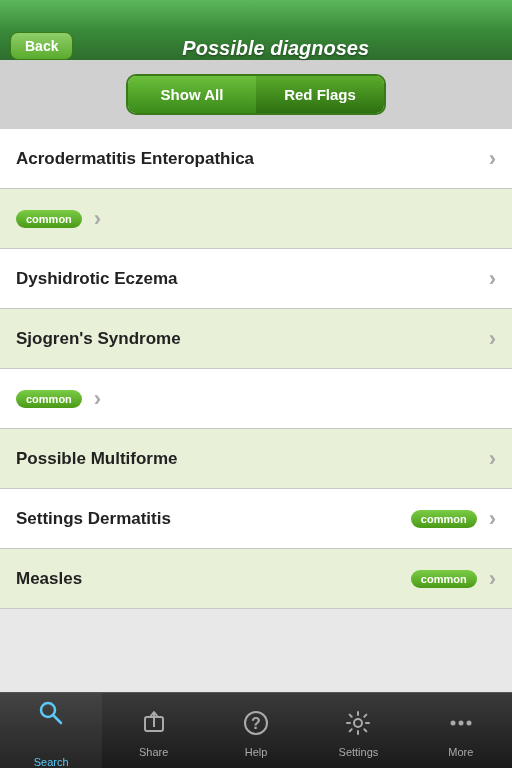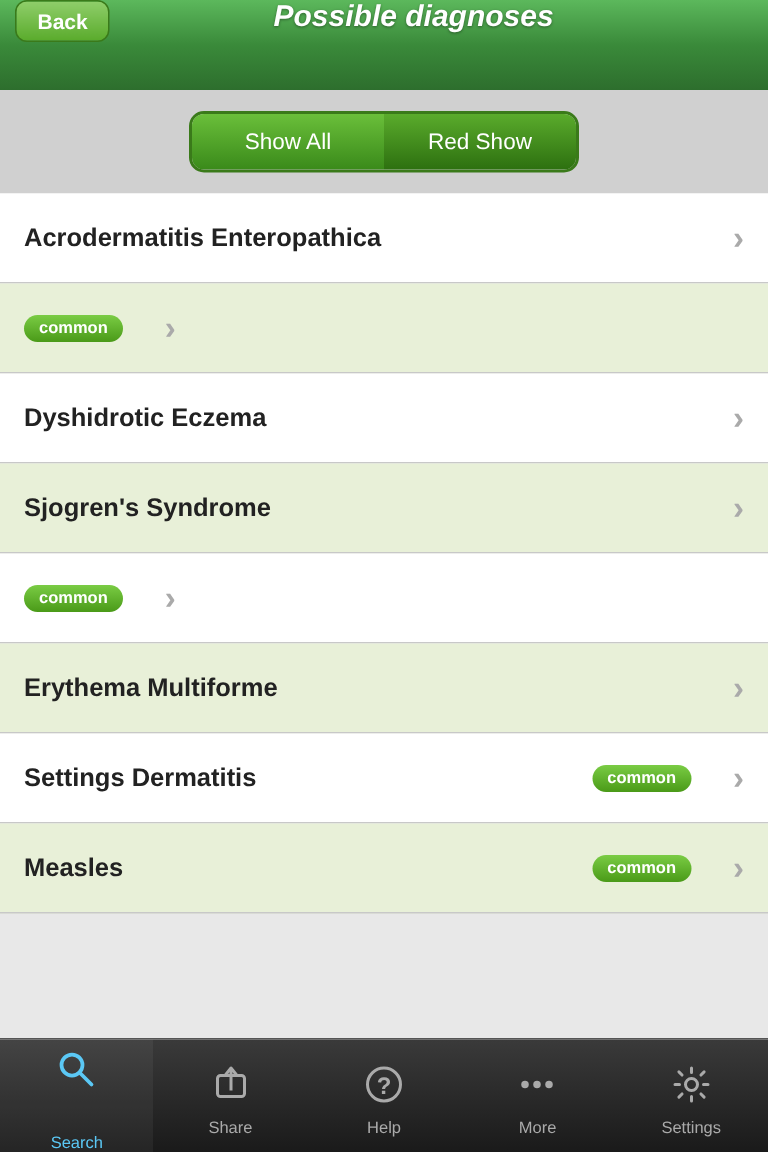--- a/index.html
+++ b/index.html
@@ -11,21 +11,21 @@
       overflow: hidden;
       position: relative;
     }
 
     
     #header {
       width: 100%;
       height: 60px;
       background: linear-gradient(to bottom, #5cb85c 0%, #3a8a3a 50%, #2d6e2d 100%);
       display: flex;
-      align-items: flex-start;
+      align-items: flex-end;
       padding: 0 10px;
       position: relative;
       gap: 36px;
     }
     #back-button {
       background: linear-gradient(to bottom, #8fce6a, #5aab2c);
       border: 1.5px solid #3a7a1a;
       border-radius: 8px;
       color: white;
       font-size: 14px;
@@ -57,21 +57,21 @@
       border-radius: 10px;
       overflow: hidden;
       border: 2px solid #3a7a1a;
       width: 260px;
     }
     .toggle-btn {
       flex: 1;
       padding: 10px 0;
       text-align: center;
       font-size: 15px;
-      font-weight: normal;
+      font-weight: bold;
       cursor: pointer;
     }
     .toggle-btn.active {
       background: linear-gradient(to bottom, #6abf3a, #3a8a1a);
       color: white;
     }
     .toggle-btn.inactive {
       background: linear-gradient(to bottom, #5aab2c, #2d7010);
       color: white;
     }
@@ -81,21 +81,20 @@
       background: #f0f0f0;
     }
     .list-item {
       display: flex;
       align-items: center;
       padding: 0 16px;
       height: 60px;
       border-bottom: 1px solid #c8c8c8;
       cursor: pointer;
       position: relative;
-      gap: 16px;
     }
     .list-item:nth-child(odd) {
       background: #ffffff;
     }
     .list-item:nth-child(even) {
       background: #e8f0d8;
     }
     .list-item-text {
       font-size: 17px;
       font-weight: bold;
@@ -164,21 +163,21 @@
 <body>
 
 <div id="header">
   <button id="back-button">Back</button>
   <div id="header-title">Possible diagnoses</div>
 </div>
 
 <div id="toggle-bar">
   <div id="toggle-container">
     <div class="toggle-btn active">Show All</div>
-    <div class="toggle-btn inactive">Red Show</div>
+    <div class="toggle-btn inactive">Red Flags</div>
   </div>
 </div>
 
 <div id="list-container">
     <div class="list-item">
       <span class="list-item-text">Acrodermatitis Enteropathica</span>
       <span class="chevron">›</span>
     </div>
     <div class="list-item">
       <span class="common-badge">common</span>
@@ -190,21 +189,21 @@
     </div>
     <div class="list-item">
       <span class="list-item-text">Sjogren's Syndrome</span>
       <span class="chevron">›</span>
     </div>
     <div class="list-item">
       <span class="common-badge">common</span>
       <span class="chevron">›</span>
     </div>
     <div class="list-item">
-      <span class="list-item-text">Erythema Multiforme</span>
+      <span class="list-item-text">Possible Multiforme</span>
       <span class="chevron">›</span>
     </div>
     <div class="list-item">
       <span class="list-item-text">Settings Dermatitis</span>
       <span class="common-badge">common</span>
       <span class="chevron">›</span>
     </div>
     <div class="list-item">
       <span class="list-item-text">Measles</span>
       <span class="common-badge">common</span>
@@ -230,26 +229,26 @@
     </div>
     <div class="tab-item">
       <div class="tab-icon"><svg width="28" height="28" viewBox="0 0 28 28" fill="none">
         <circle cx="14" cy="14" r="11" stroke="#aaa" stroke-width="2"></circle>
         <text x="14" y="20" text-anchor="middle" font-size="16" fill="#aaa" font-weight="bold" font-family="Helvetica">?</text>
       </svg></div>
       <div class="tab-label">Help</div>
     </div>
     <div class="tab-item">
       <div class="tab-icon"><svg width="28" height="28" viewBox="0 0 28 28" fill="none">
+        <circle cx="14" cy="14" r="4" stroke="#aaa" stroke-width="2"></circle>
+        <path d="M14 3v3M14 22v3M3 14h3M22 14h3M5.6 5.6l2.1 2.1M20.3 20.3l2.1 2.1M5.6 22.4l2.1-2.1M20.3 7.7l2.1-2.1" stroke="#aaa" stroke-width="2" stroke-linecap="round"></path>
+      </svg></div>
+      <div class="tab-label">Settings</div>
+    </div>
+    <div class="tab-item">
+      <div class="tab-icon"><svg width="28" height="28" viewBox="0 0 28 28" fill="none">
         <circle cx="6" cy="14" r="2.5" fill="#aaa"></circle>
         <circle cx="14" cy="14" r="2.5" fill="#aaa"></circle>
         <circle cx="22" cy="14" r="2.5" fill="#aaa"></circle>
       </svg></div>
       <div class="tab-label">More</div>
     </div>
-    <div class="tab-item">
-      <div class="tab-icon"><svg width="28" height="28" viewBox="0 0 28 28" fill="none">
-        <circle cx="14" cy="14" r="4" stroke="#aaa" stroke-width="2"></circle>
-        <path d="M14 3v3M14 22v3M3 14h3M22 14h3M5.6 5.6l2.1 2.1M20.3 20.3l2.1 2.1M5.6 22.4l2.1-2.1M20.3 7.7l2.1-2.1" stroke="#aaa" stroke-width="2" stroke-linecap="round"></path>
-      </svg></div>
-      <div class="tab-label">Settings</div>
-    </div>
   </div>
 
 </body></html>

